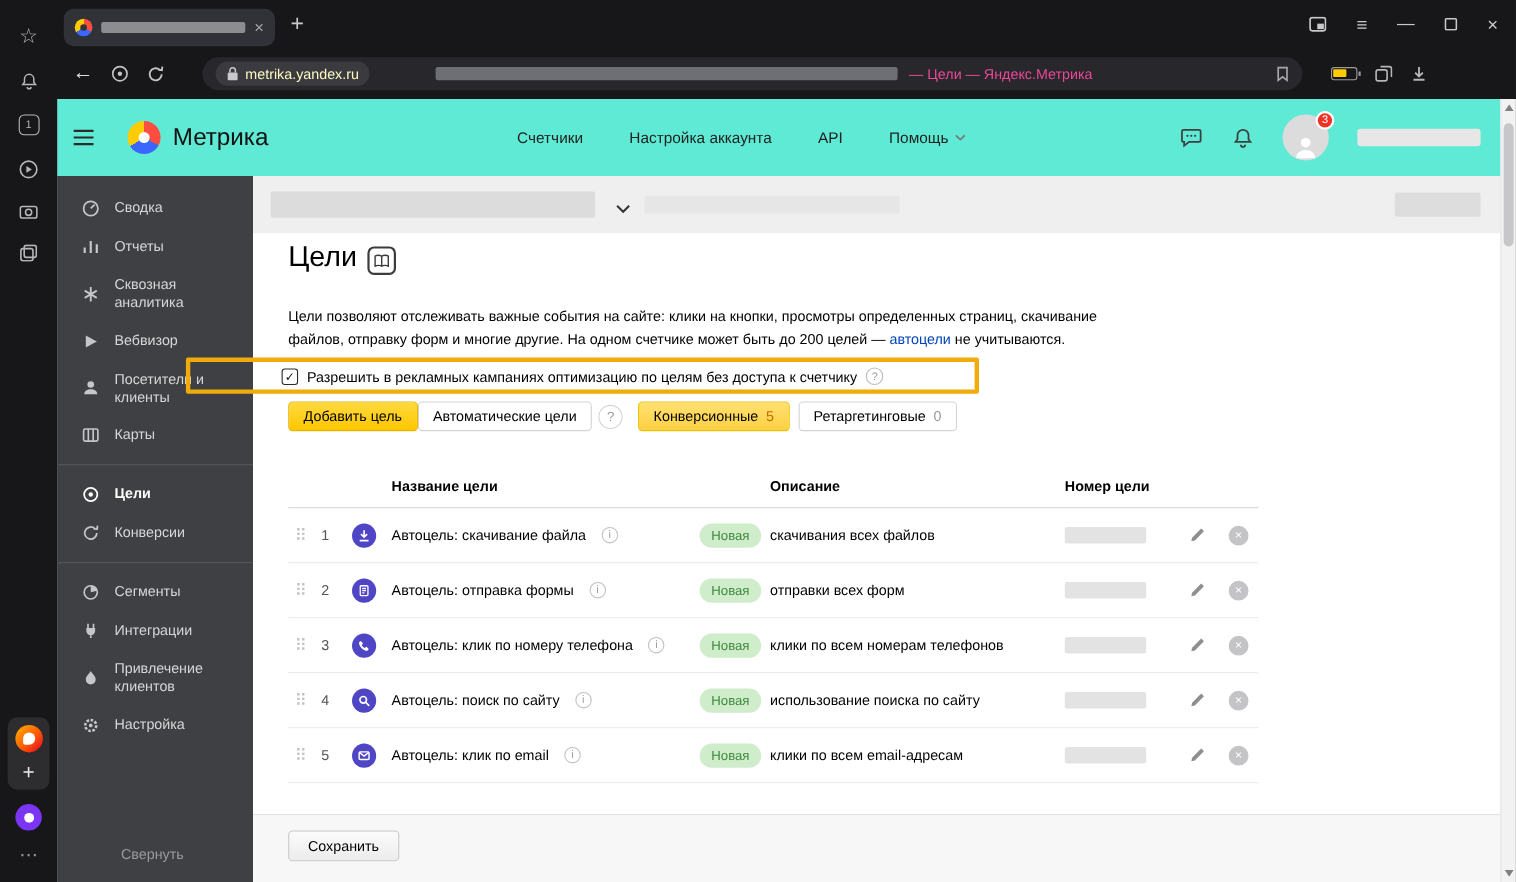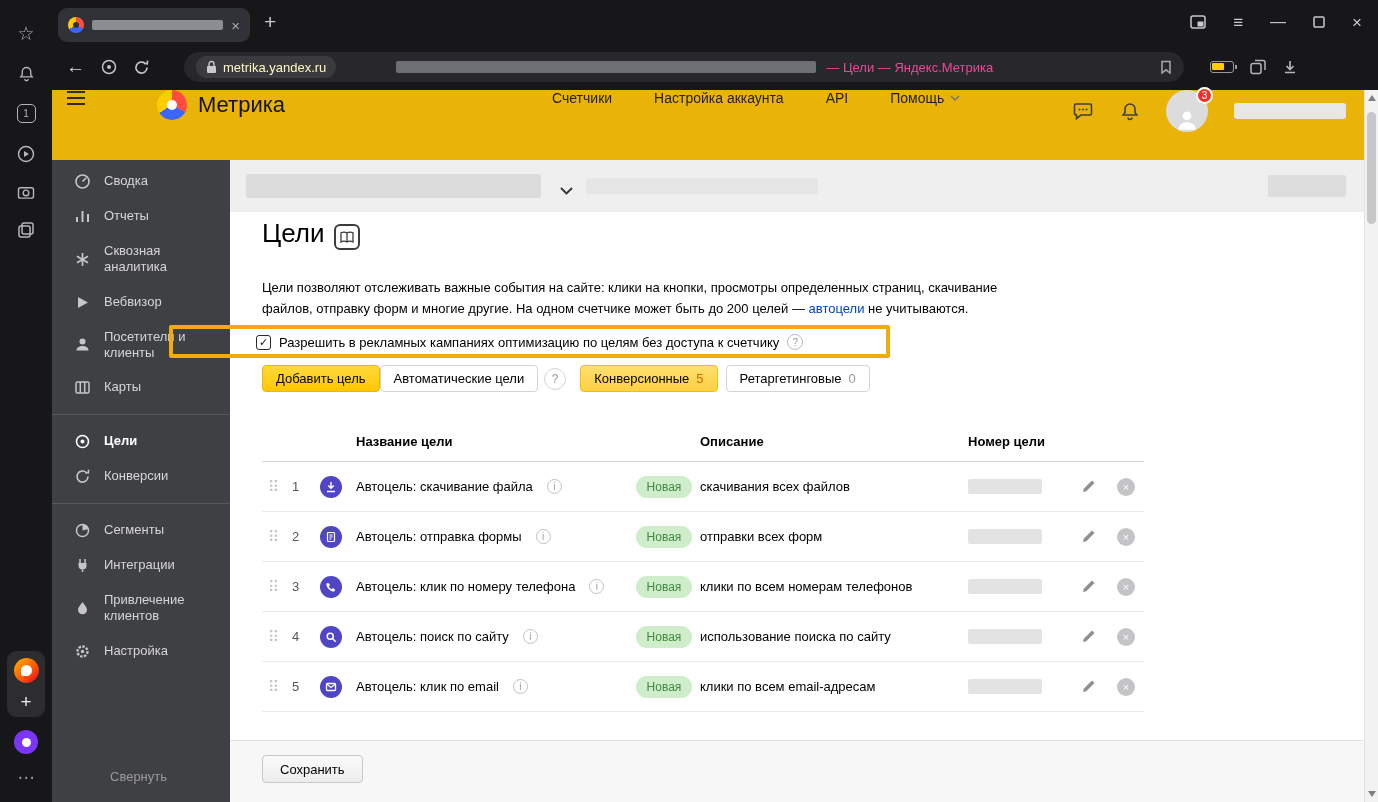--- a/index.html
+++ b/index.html
@@ -48,39 +48,39 @@
   .ybro-logo { width:25px; height:25px; border-radius:50%; position:relative;
                background:linear-gradient(135deg,#ffb400 0%,#ff5a00 55%,#e4002b 100%); }
   .ybro-logo::after { content:""; position:absolute; left:7px; top:7px; width:11px; height:11px; border-radius:50% 50% 50% 2px; background:#fff; }
   .strip-plus { color:#e8e8ea; font-size:19px; line-height:1; cursor:pointer; }
   .alice { width:24px; height:24px; border-radius:50%; background:#7b35f5; display:flex; align-items:center; justify-content:center; }
   .alice span { width:9px; height:9px; border-radius:50%; background:#fff; }
   .strip-dots { color:#9a9a9d; font-size:17px; }
 
   
   .app { position:absolute; left:52px; top:90px; width:1326px; height:712px; background:#fff; }
-  .app-header { position:absolute; left:0; top:0; width:1312px; height:70px; display:flex; align-items:flex-start; background:#eab308;gap:41px; }
+  .app-header { position:absolute; left:0; top:0; width:1312px; height:70px; display:flex; align-items:center; background:#5eead4; }
   .burger { margin-left:14px; cursor:pointer; }
   .logo { display:flex; align-items:center; gap:11px; margin-left:30px; cursor:pointer; }
   .logo-mark { width:30px; height:30px; border-radius:50%; position:relative;
                background:conic-gradient(#ff4d3f 0 33%, #3b66ff 33% 66%, #ffcc00 66% 100%); }
   .logo-mark::after { content:""; position:absolute; left:10px; top:10px; width:10px; height:10px; border-radius:50%; background:#fff; }
   .logo-text { font-size:22px; color:#121212; }
   .app-nav { display:flex; gap:42px; margin-left:226px; font-size:14px; color:#1f1f1f; align-items:center; }
   .nav-item { cursor:pointer; display:flex; align-items:center; gap:6px; white-space:nowrap; }
   .header-right { margin-left:auto; display:flex; align-items:center; gap:26px; padding-right:18px; }
   .avatar-wrap { position:relative; width:42px; height:42px; }
   .avatar { width:42px; height:42px; border-radius:50%; background:#dcdcdd; display:flex; align-items:flex-end; justify-content:center; overflow:hidden; cursor:pointer; }
   .badge-red { position:absolute; top:-3px; right:-5px; min-width:17px; height:17px; border-radius:9px; background:#f03226;
                border:2px solid #fff; color:#fff; font-size:10px; display:flex; align-items:center; justify-content:center; padding:0 2px; }
   .name-redact { width:112px; height:16px; background:#e7e7e8; border-radius:3px; }
 
   
   .app-sidebar { position:absolute; left:0; top:70px; width:178px; bottom:0; background:#3f4043; color:#d6d6d8; font-size:13px; }
-  .snav { padding-top:4px; }
+  .snav { padding-top:12px; }
   .s-item { display:flex; align-items:center; gap:13px; padding:9px 8px 9px 22px; line-height:1.25; cursor:pointer; }
   .s-item .sic { width:17px; flex:0 0 17px; color:#c6c6c9; display:flex; align-items:center; justify-content:center; }
   .s-item.active { font-weight:bold; color:#fff; }
   .s-item.active .sic { color:#fff; }
   .s-div { border-top:1px solid #57585c; margin:9px 0; }
   .collapse { position:absolute; bottom:18px; left:58px; color:#9a9a9e; cursor:pointer; }
 
   
   .content { position:absolute; left:178px; top:70px; width:1134px; bottom:0; background:#fff; overflow:hidden; }
   .selector-strip { position:absolute; left:0; top:0; width:1134px; height:52px; background:#efefef; }

